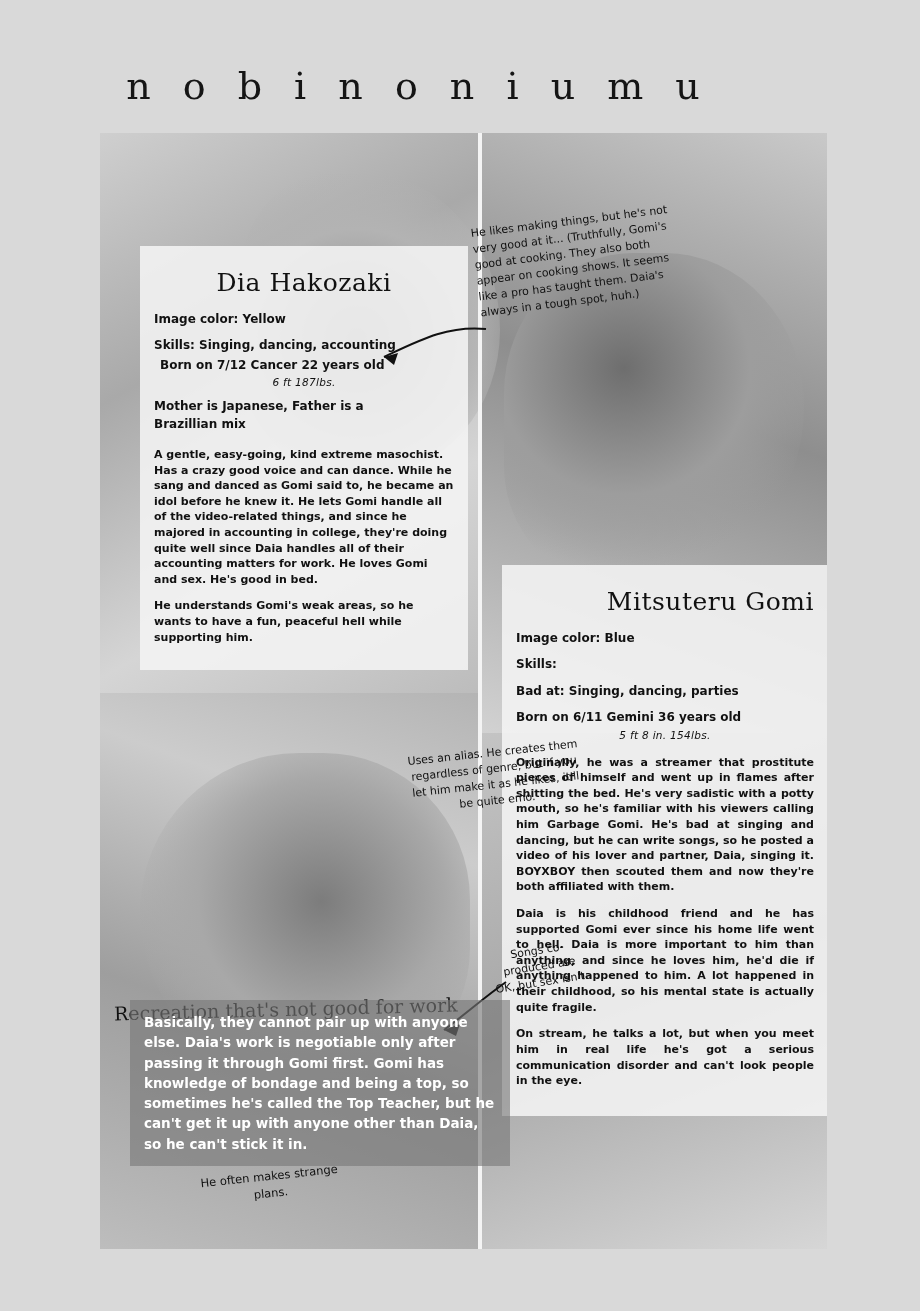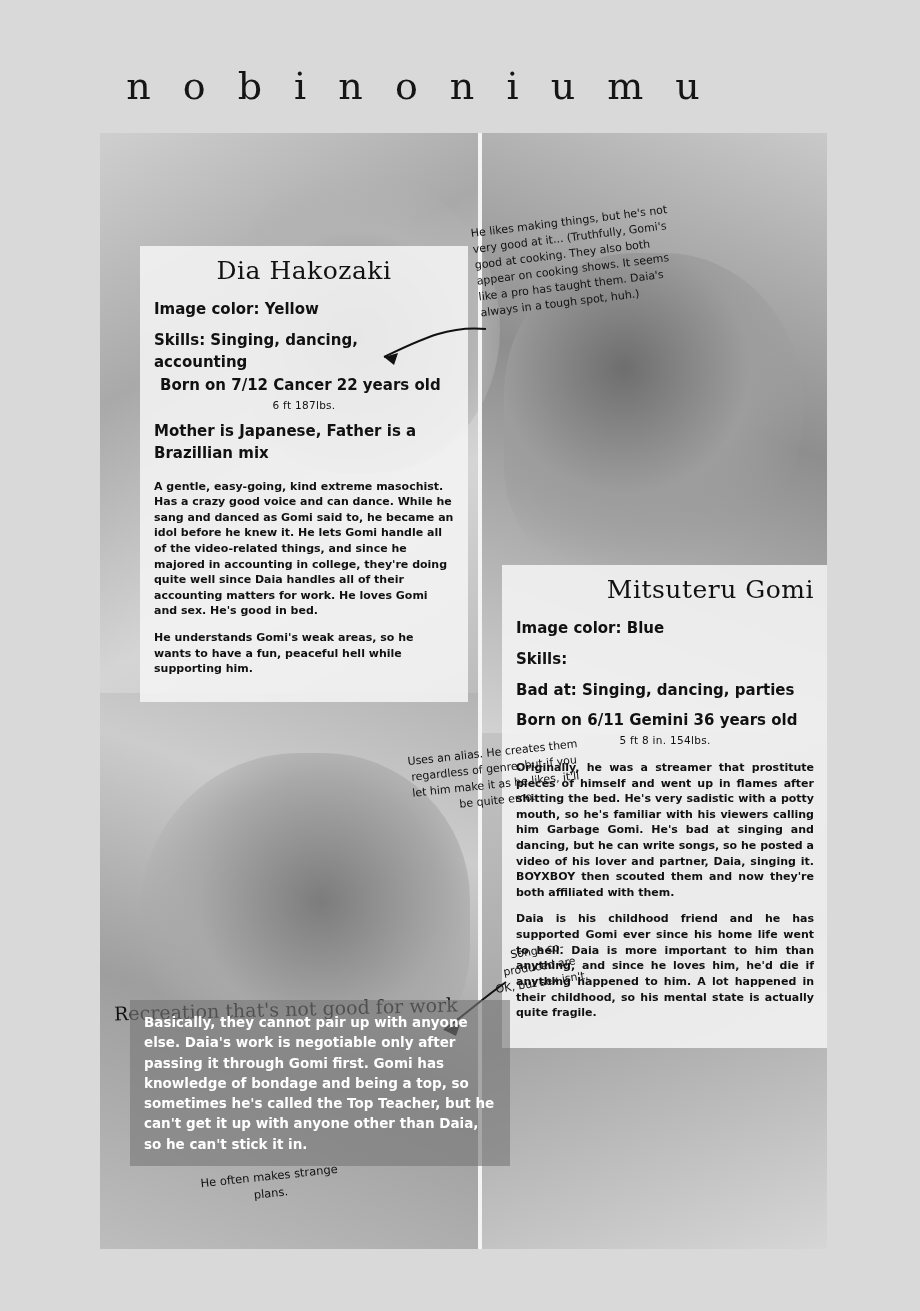--- a/index.html
+++ b/index.html
@@ -94,41 +94,42 @@
     left: 402px;
     top: 432px;
     width: 298px;
     padding: 10px 14px 16px 14px;
   }
 
   .char-name {
     font-family: "DejaVu Serif", serif;
     font-size: 25px;
     font-weight: 400;
-    margin: 0 0 14px 0;
+    margin: 12px 0 14px 0;
     letter-spacing: .5px;
   }
   .panel-left .char-name { text-align: center; }
   .panel-right .char-name { text-align: right; }
 
   .line {
-    font-size: 15px;
+    font-size: 12px;
     line-height: 1.45;
     margin: 0 0 9px 0;
     font-weight: bold;
   }
   .line-indent { padding-left: 6px; }
   .hw {
     font-family: "DejaVu Sans", sans-serif;
     font-size: 10.5px;
     font-weight: normal;
     display: block;
     text-align: center;
     letter-spacing: .3px;
     margin-top: 1px;
+    font-style: italic;
   }
   .para {
     font-size: 11px;
     line-height: 1.42;
     margin: 0 0 11px 0;
     font-weight: bold;
   }
   .panel-right .para { text-align: justify; }
   .stat-row { margin-bottom: 2px; }
   .skills-block { display: flex; }
@@ -225,20 +226,21 @@
     <div class="char-name">Mitsuteru Gomi</div>
     <div class="line">Image color: Blue</div>
     <div class="line skills-block">
       <span class="lbl">Skills:</span>
     </div>
     <div class="line">Bad at:  Singing, dancing, parties</div>
     <div class="line stat-row">Born on 6/11    Gemini    36 years old</div>
     <div class="hw" style="margin-bottom:10px">5 ft 8 in.  154lbs.</div>
     <div class="para" style="margin-top:14px">Originally, he was a streamer that prostitute pieces of himself and went up in flames after shitting the bed. He's very sadistic with a potty mouth, so he's familiar with his viewers calling him Garbage Gomi. He's bad at singing and dancing, but he can write songs, so he posted a video of his lover and partner, Daia, singing it. BOYXBOY then scouted them and now they're both affiliated with them.</div>
     <div class="para">Daia is his childhood friend and he has supported Gomi ever since his home life went to hell. Daia is more important to him than anything, and since he loves him, he'd die if anything happened to him. A lot happened in their childhood, so his mental state is actually quite fragile.</div>
+    <div class="para">On stream, he talks a lot, but when you meet him in real life he's got a serious communication disorder and can't look people in the eye.</div>
   </div>
 
   <div class="note note-1">He likes making things, but he's not very good at it... (Truthfully, Gomi's good at cooking. They also both appear on cooking shows. It seems like a pro has taught them. Daia's always in a tough spot, huh.)</div>
   <svg class="arrow" style="left:278px; top:190px;" width="110" height="50" viewBox="0 0 110 50">
     <path d="M108 6 C 70 2, 40 18, 6 34" stroke="#111" stroke-width="2" fill="none"></path>
     <path d="M6 34 L 20 30 L 16 42 Z" fill="#111"></path>
   </svg>
 
   <div class="note note-2">Uses an alias. He creates them regardless of genre, but if you let him make it as he likes, it'll be quite emo.</div>
 

